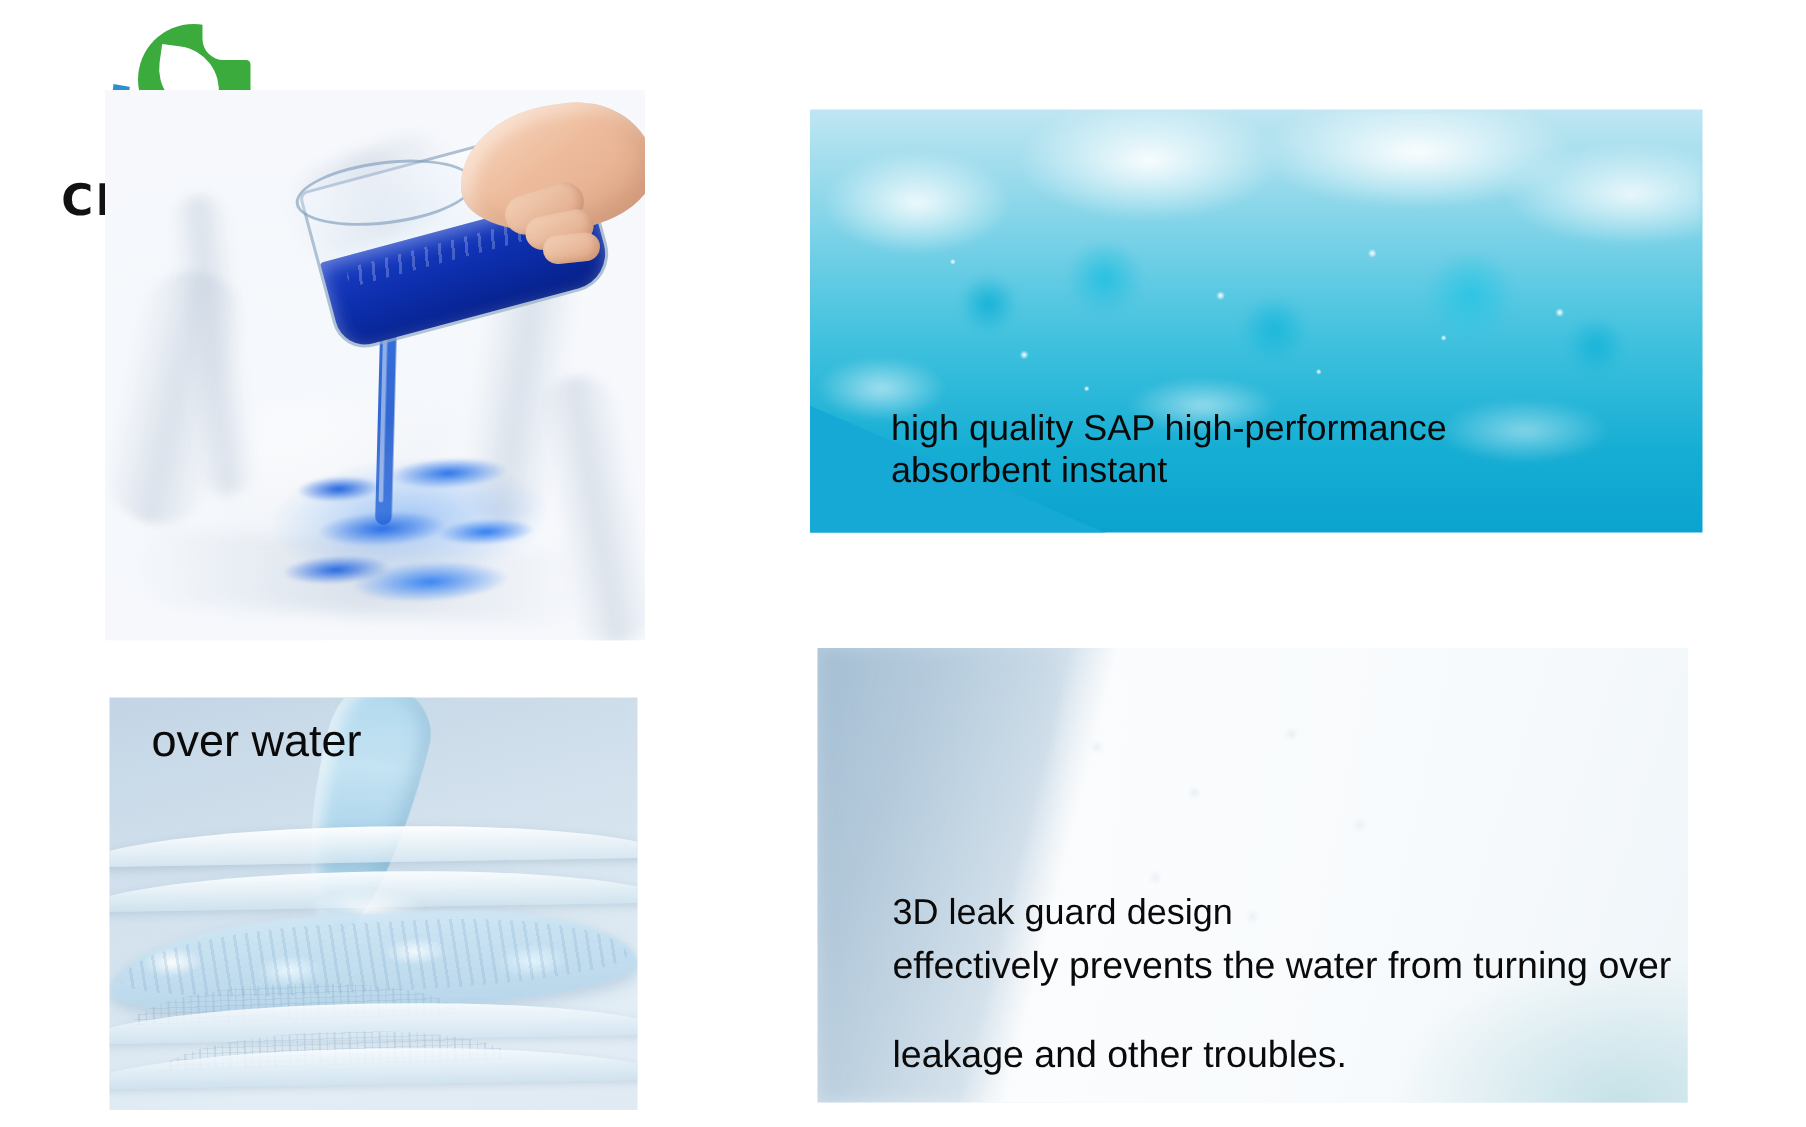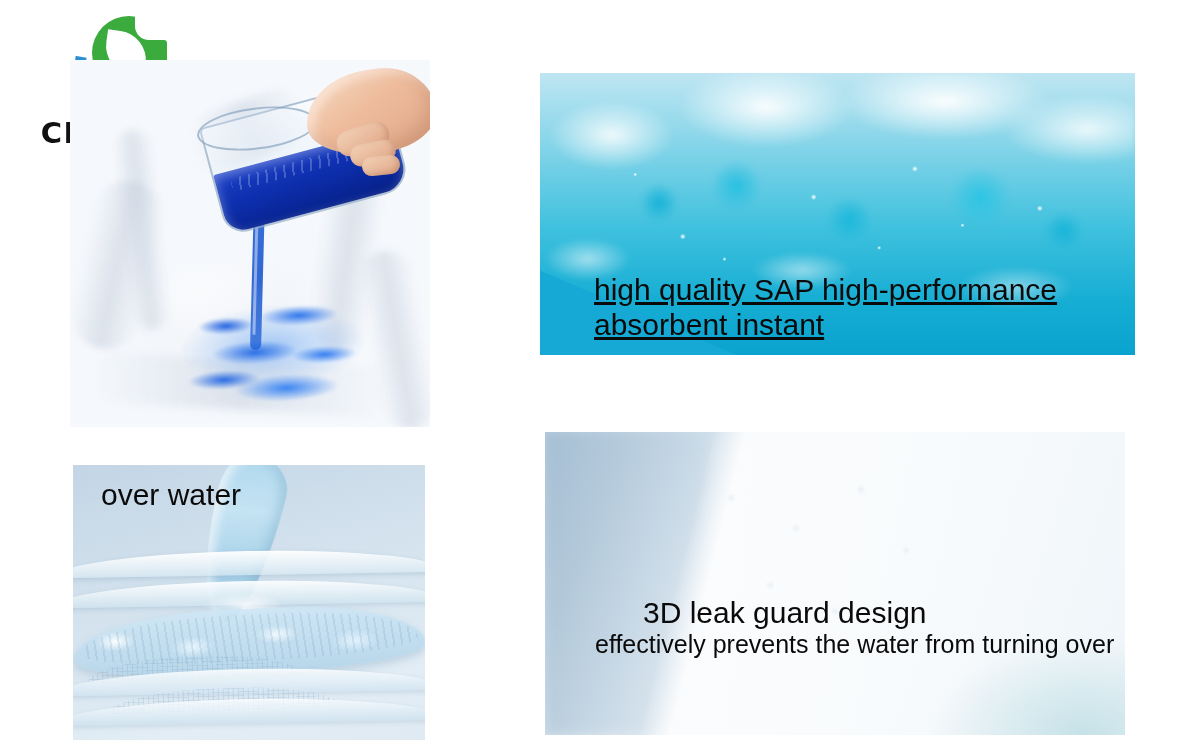--- a/index.html
+++ b/index.html
@@ -210,21 +210,21 @@
       radial-gradient(circle 3px at 84% 48%, #fff 0%, rgba(255,255,255,0) 100%),
       radial-gradient(circle 2px at 16% 36%, #fff 0%, rgba(255,255,255,0) 100%);
   }
   
   .sap-wedge {
     position:absolute; left:-10px; bottom:-10px; width:230px; height:130px;
     background:#17a9d6;
     clip-path:polygon(0 24%, 100% 100%, 0 100%);
   }
   .cap-sap {
-    left:54px; top:199px; font-size:30px;text-decoration:underline;
+    left:54px; top:199px; font-size:24px;
   }
 
   
   #panel-lock {
     left:73px; top:465px; width:352px; height:275px;
     background:linear-gradient(165deg,#c3d5e6 0%, #cdddea 25%, #d8e6f0 55%, #e2edf5 80%, #dfeaf3 100%);
   }
   .layer {
     position:absolute; left:-6%; width:112%; height:40px;
     border-radius:50%/100% 100% 0 0;
@@ -312,21 +312,21 @@
       radial-gradient(circle 5px at 72% 46%, rgba(214,228,238,.8), rgba(255,255,255,0) 70%),
       radial-gradient(circle 5px at 30% 62%, rgba(214,228,238,.8), rgba(255,255,255,0) 70%),
       radial-gradient(circle 5px at 50% 74%, rgba(214,228,238,.75), rgba(255,255,255,0) 70%);
     filter:blur(1.5px);
   }
   .leak-teal {
     position:absolute; right:-4%; bottom:-8%; width:38%; height:40%;
     background:radial-gradient(ellipse at 70% 80%, rgba(178,216,224,.7) 0%, rgba(200,228,234,0) 70%);
     filter:blur(4px);
   }
-  .cap-leak-head { left:50px; top:163px; font-size:30px;margin-left:48px; }
+  .cap-leak-head { left:50px; top:163px; font-size:24px; }
   .cap-leak-body { left:50px; top:198px; font-size:25px; line-height:1.25; }
 </style>
 </head>
 <body>
 
 <div class="page">
 
   <div class="logo-block">
     <div class="logo-mark">
       <div class="logo-ring"></div>
@@ -383,16 +383,16 @@
     <div class="layer l4"></div>
     <div class="caption cap-lock">over water</div>
   </div>
 
   <div class="panel" id="panel-leak">
     <div class="leak-shadow"></div>
     <div class="leak-fabric"></div>
     <div class="leak-dots"></div>
     <div class="leak-teal"></div>
     <div class="caption cap-leak-head">3D leak guard design</div>
-    <div class="caption cap-leak-body"><span>effectively prevents the water from turning over</span><br><br></div>
+    <div class="caption cap-leak-body"><span>effectively prevents the water from turning over</span><br><br><span>leakage and other troubles.</span></div>
   </div>
 
 </div>
 
 </body></html>

